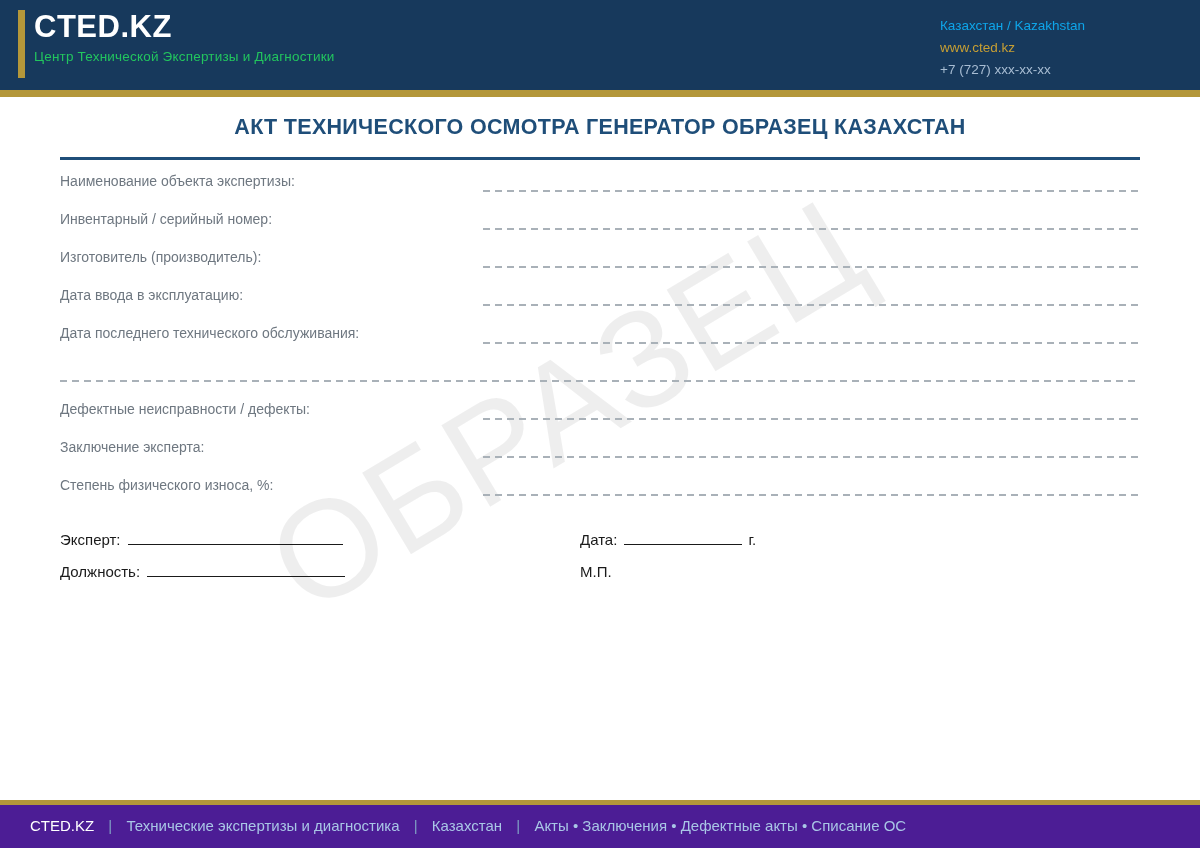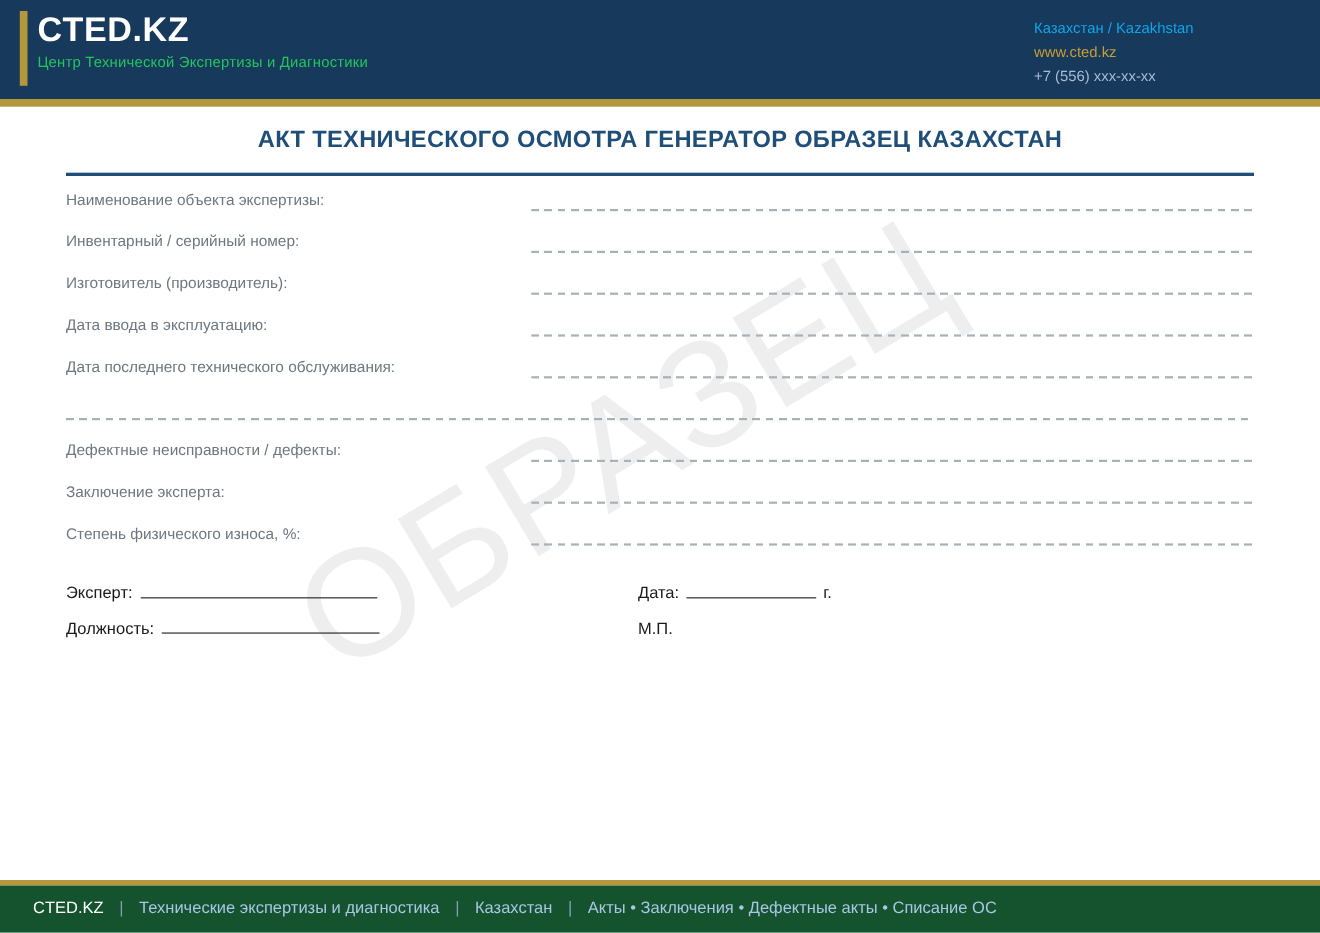--- a/index.html
+++ b/index.html
@@ -80,41 +80,41 @@
   .u-date { width: 118px; }
   .date-suffix { margin-left: 6px; }
 
   
   .gold-rule-bottom {
     position: absolute; top: 800px; left: 0; width: 1200px; height: 5px;
     background: #b4973a;
   }
   .footer {
     position: absolute; top: 805px; left: 0; width: 1200px; height: 43px;
-    background: #14532d; color: #a9c6e6; font-size: 15px;
+    background: #4c1d95; color: #a9c6e6; font-size: 15px;
     line-height: 42px; padding-left: 30px; white-space: nowrap;
   }
   .footer-brand { color: #ffffff; }
   .footer-sep { color: #7f9fc4; margin: 0 10px; }
 </style>
 </head>
 <body>
 
 <div class="page">
 
   <div class="header">
     <div class="gold-accent-bar"></div>
     <div class="logo-block">
       <div class="logo-text">CTED.KZ</div>
       <div class="logo-subtitle">Центр Технической Экспертизы и Диагностики</div>
     </div>
     <div class="header-contacts">
       <div class="contact-region">Казахстан / Kazakhstan</div>
       <div class="contact-website">www.cted.kz</div>
-      <div class="contact-phone">+7 (556) xxx-xx-xx</div>
+      <div class="contact-phone">+7 (727) xxx-xx-xx</div>
     </div>
   </div>
   <div class="gold-rule-top"></div>
 
   <div class="watermark">ОБРАЗЕЦ</div>
 
   <div class="doc">
     <div class="doc-title">АКТ ТЕХНИЧЕСКОГО ОСМОТРА ГЕНЕРАТОР ОБРАЗЕЦ КАЗАХСТАН</div>
     <div class="title-rule"></div>
 

